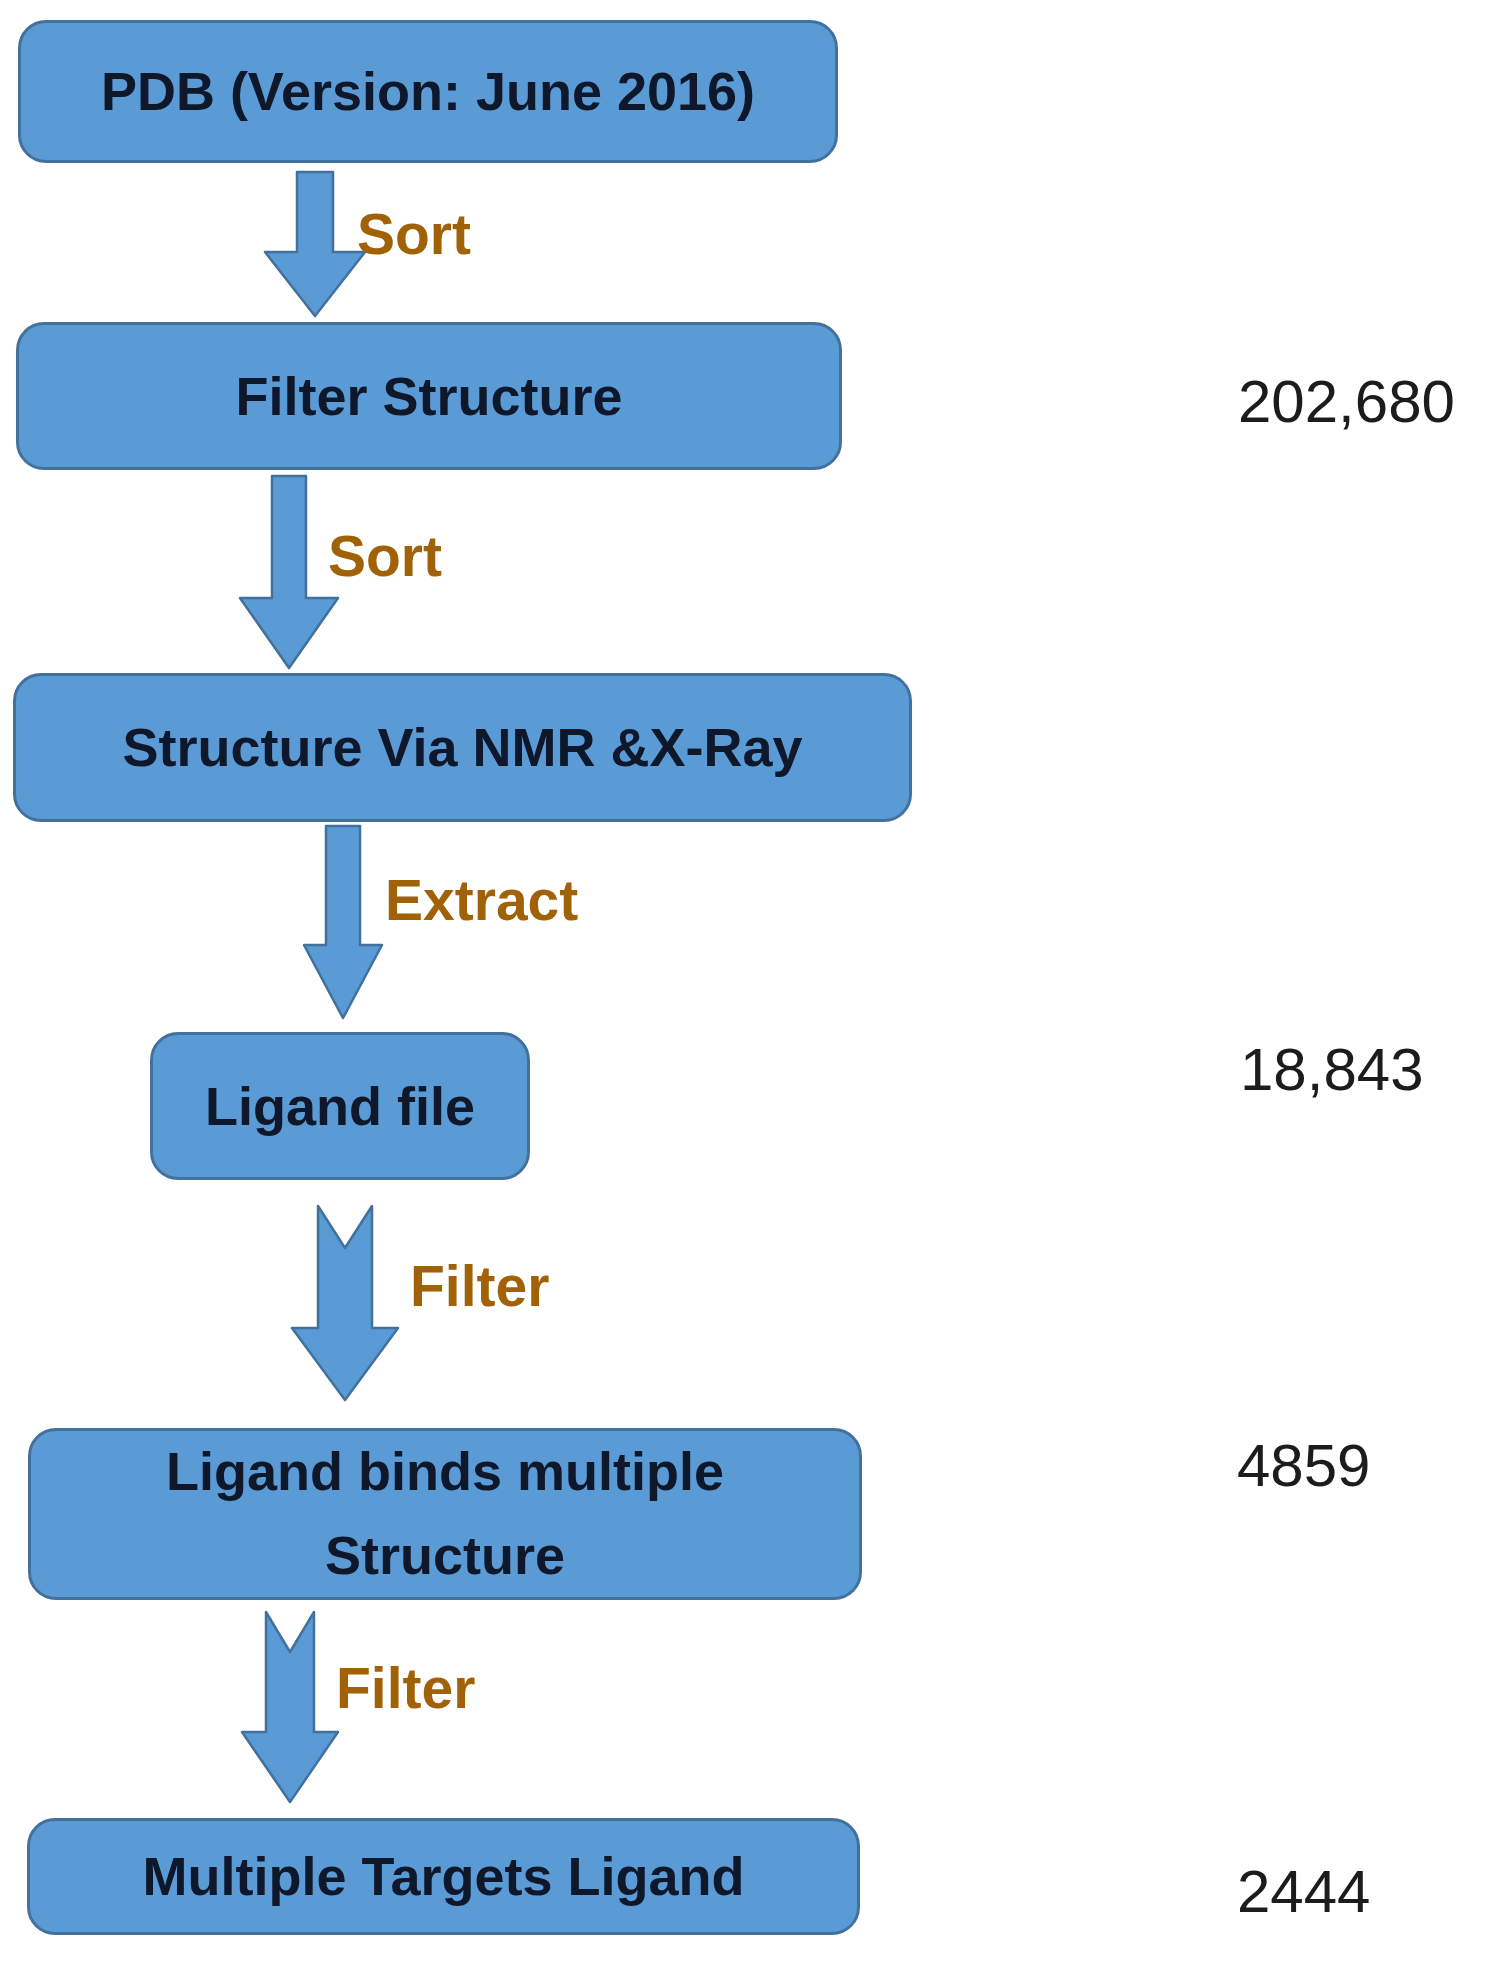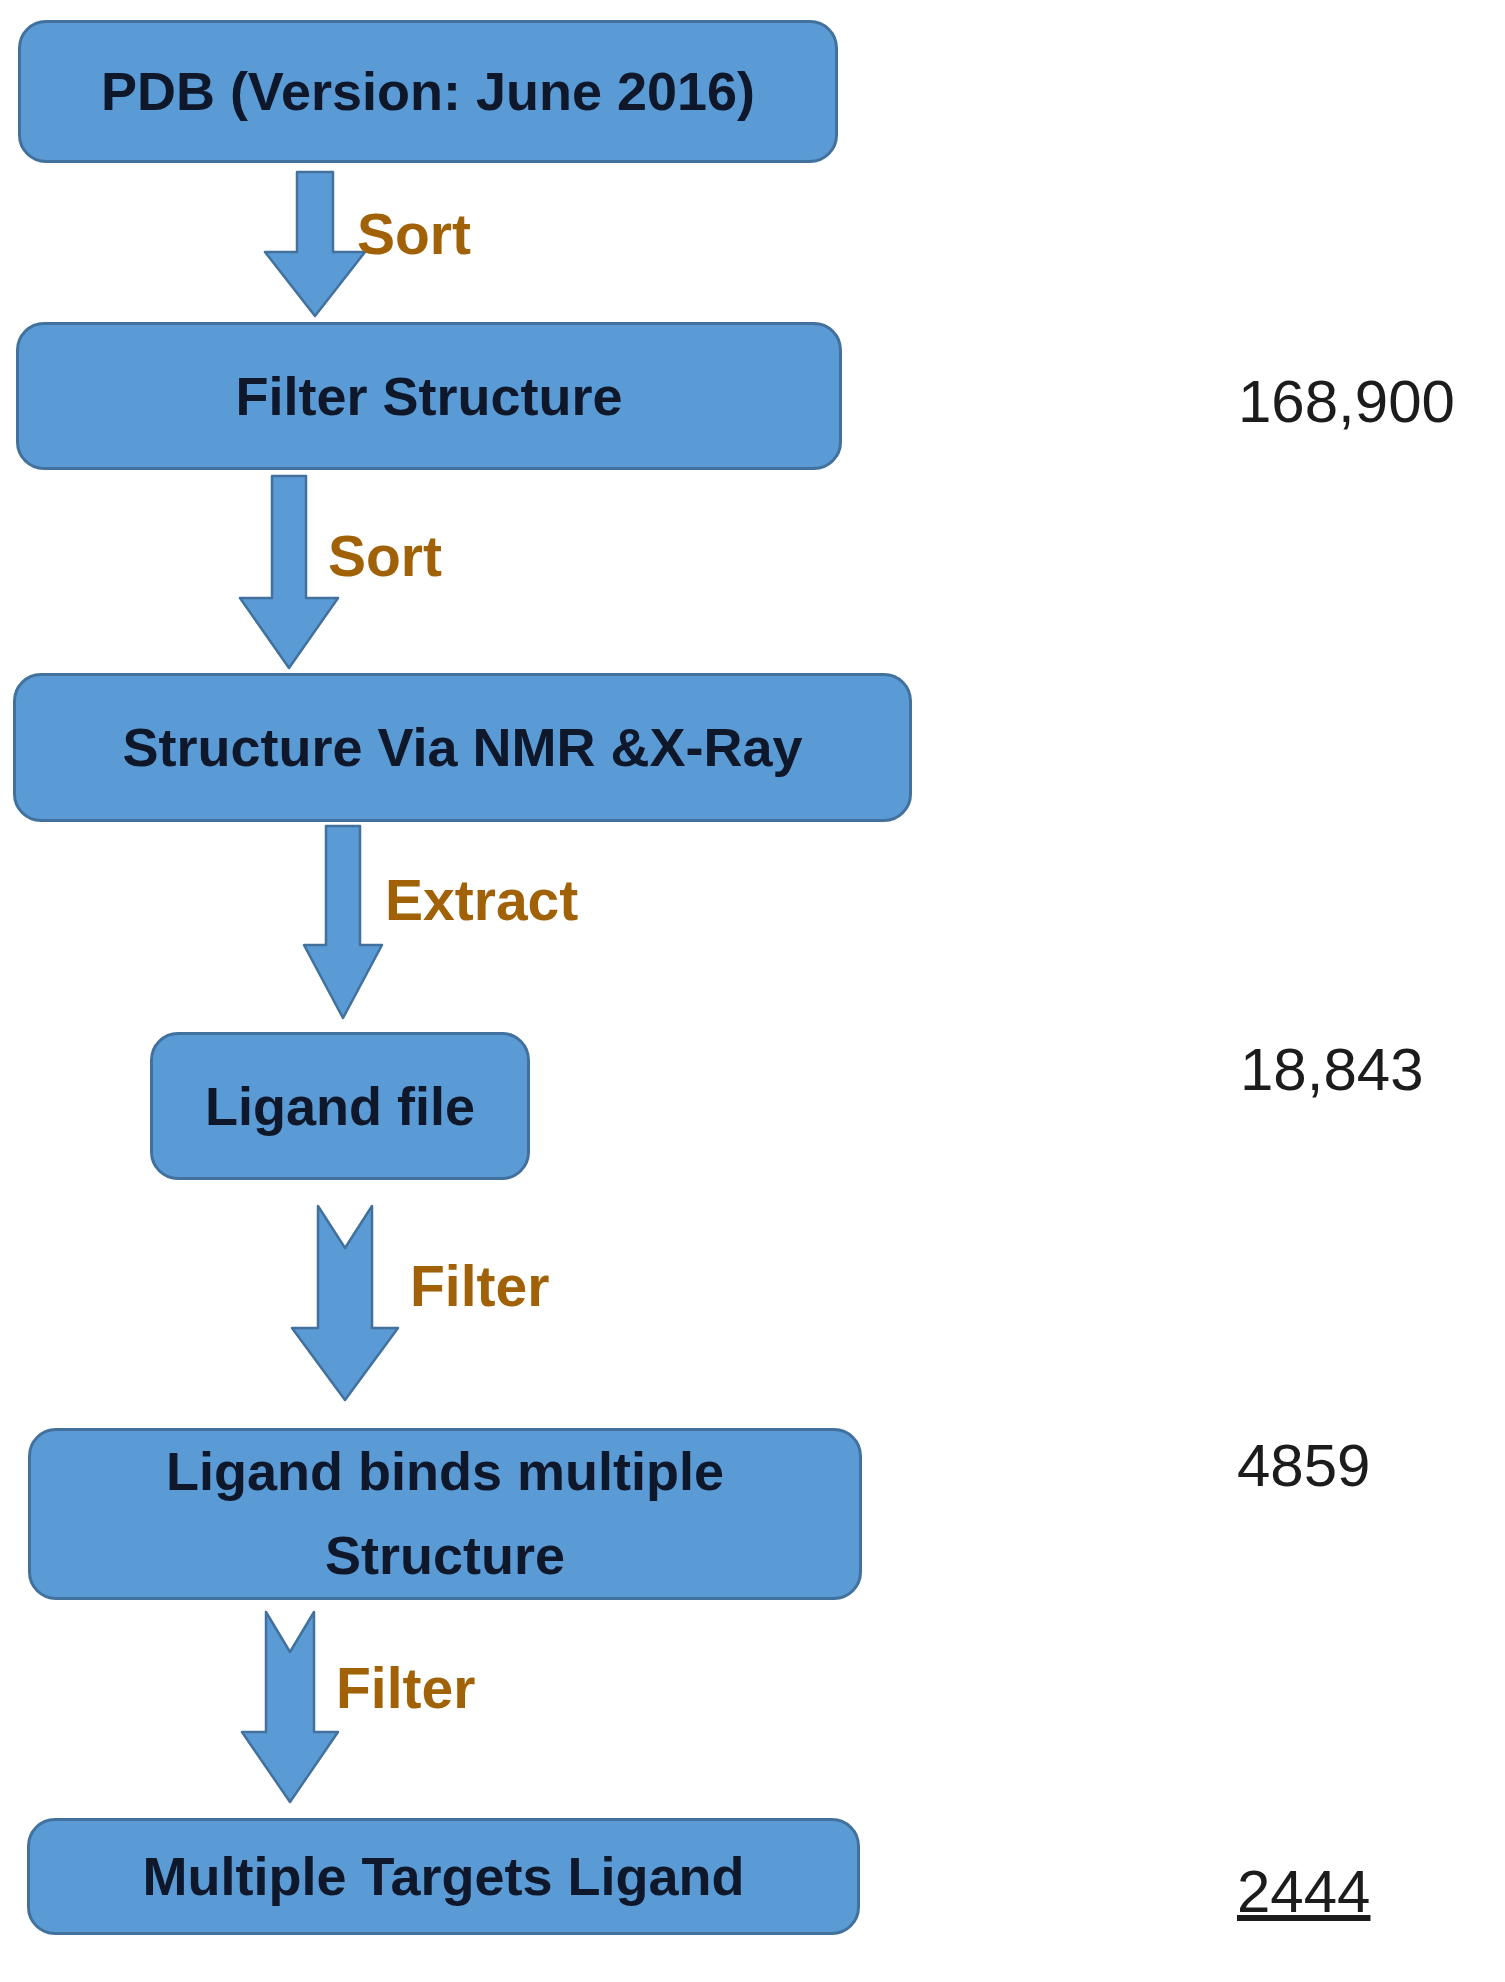--- a/index.html
+++ b/index.html
@@ -88,22 +88,22 @@
   <div class="step-label" style="left:357px; top:206px;">Sort</div>
 
   <div class="step-label" style="left:328px; top:528px;">Sort</div>
 
   <div class="step-label" style="left:385px; top:872px;">Extract</div>
 
   <div class="step-label" style="left:410px; top:1258px;">Filter</div>
 
   <div class="step-label" style="left:336px; top:1660px;">Filter</div>
 
-  <div class="count" style="left:1238px; top:372px;">168,900</div>
+  <div class="count" style="left:1238px; top:372px;">202,680</div>
 
 
   <div class="count" style="left:1240px; top:1040px;">18,843</div>
 
   <div class="count" style="left:1237px; top:1436px;">4859</div>
 
-  <div class="count" style="left:1237px; top:1862px;text-decoration:underline;">2444</div>
+  <div class="count" style="left:1237px; top:1862px;">2444</div>
 
 </div>
 
 </body></html>

